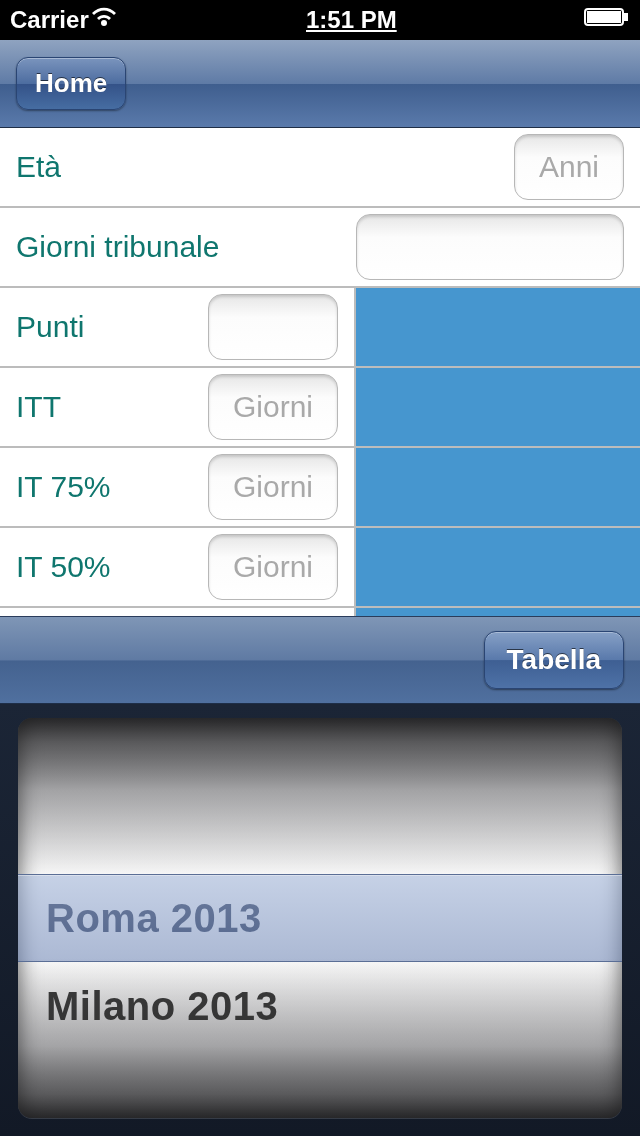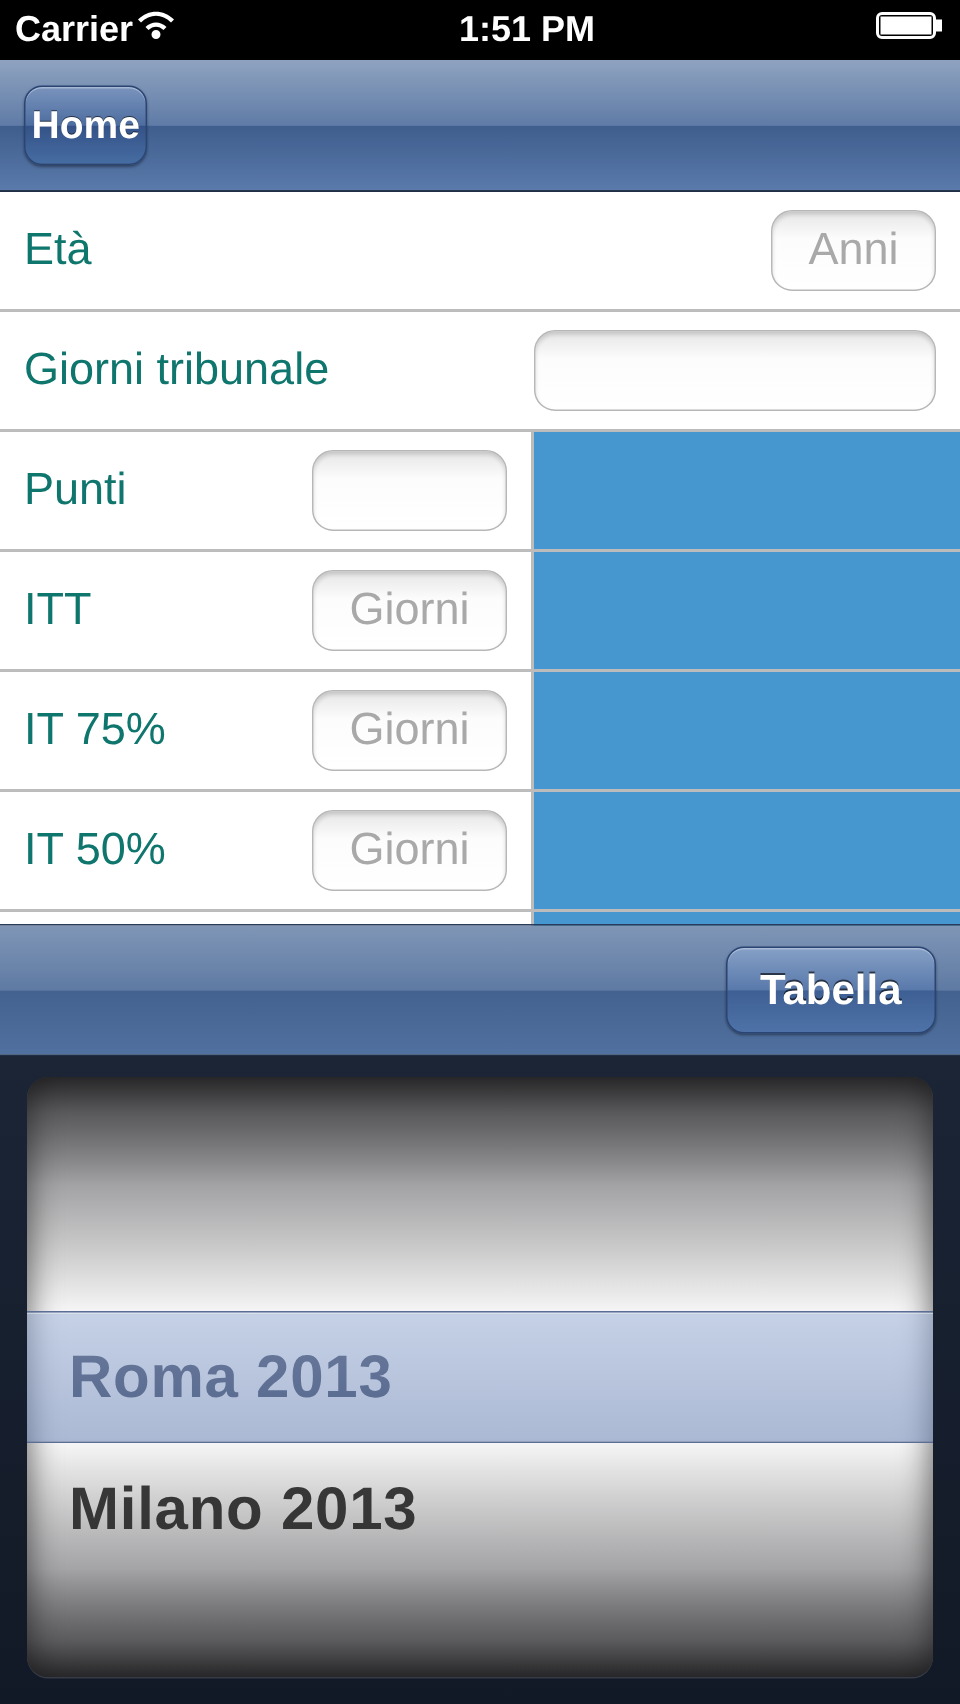--- a/index.html
+++ b/index.html
@@ -1,33 +1,33 @@
 <!DOCTYPE html>
 <html><head>
 <meta charset="utf-8">
 <style>
   * { margin: 0; padding: 0; box-sizing: border-box; }
   html, body { width: 640px; height: 1136px; overflow: hidden; font-family: "Helvetica Neue", Helvetica, Arial, sans-serif; background: #000; }
 
   
   .status-bar { height: 40px; background: #000; color: #fff; display: flex; align-items: center; justify-content: space-between; padding: 0 10px; font-size: 24px; font-weight: 600; }
   .status-left, .status-right { display: flex; align-items: center; }
-  .status-center { flex: 1; text-align: center; font-weight: 600; }
+  .status-center { flex: 1; text-align: center; font-weight: 600; text-decoration: underline; }
 
   
   .nav-bar { height: 88px; background: linear-gradient(#8fa3c0 0%, #5f7ba6 50%, #3f5e8e 51%, #5a7aab 100%); display: flex; align-items: center; padding: 0 16px; border-bottom: 1px solid #1f2e46; position: relative; }
-  .home-btn { background: linear-gradient(#7a94bd 0%, #4d6da0 50%, #345288 51%, #466da2 100%); color: #fff; font-size: 26px; font-weight: 700; padding: 10px 4px; border-radius: 12px; border: 1px solid #2a4573; box-shadow: inset 0 1px 0 rgba(255,255,255,.35), 0 1px 2px rgba(0,0,0,.4); text-shadow: 0 -1px 0 rgba(0,0,0,.6); }
+  .home-btn { background: linear-gradient(#7a94bd 0%, #4d6da0 50%, #345288 51%, #466da2 100%); color: #fff; font-size: 26px; font-weight: 700; padding: 10px 18px; border-radius: 12px; border: 1px solid #2a4573; box-shadow: inset 0 1px 0 rgba(255,255,255,.35), 0 1px 2px rgba(0,0,0,.4); text-shadow: 0 -1px 0 rgba(0,0,0,.6); }
   .nav-title { position: absolute; left: 145px; color: #fff; font-size: 40px; font-weight: 700; text-shadow: 0 -1px 0 rgba(0,0,0,.7); letter-spacing: .5px; }
 
   
   .content { background: #c9c9c9; height: calc(100% - 40px - 88px); position: relative; }
   .row { display: flex; border-bottom: 2px solid #bcbcbc; }
   .cell-left { background: #fff; flex: 1; display: flex; align-items: center; justify-content: space-between; padding: 0 16px; height: 78px; }
   .cell-label { font-size: 30px; color: #0f766e; }
-  .pill { height: 54px; border-radius: 14px; border: 1px solid #b7b7b7; background: linear-gradient(#e6e6e6, #fcfcfc 35%, #fff); box-shadow: inset 0 2px 3px rgba(0,0,0,.15); display: flex; align-items: center; justify-content: center; padding: 0 18px; }
+  .pill { height: 66px; border-radius: 14px; border: 1px solid #b7b7b7; background: linear-gradient(#e6e6e6, #fcfcfc 35%, #fff); box-shadow: inset 0 2px 3px rgba(0,0,0,.15); display: flex; align-items: center; justify-content: center; padding: 0 18px; }
   .pill .ph { color: #a9a9a9; font-size: 30px; }
   .pill-wide { width: 268px; }
   .pill-med  { width: 130px; }
   .pill-sm   { min-width: 110px; }
   .cell-right { width: 286px; background: #4696cf; border-left: 2px solid #bcbcbc; }
 
   .row-full .cell-left { flex: 1; }
   .row-split .cell-left { width: 354px; flex: none; }
 
   

